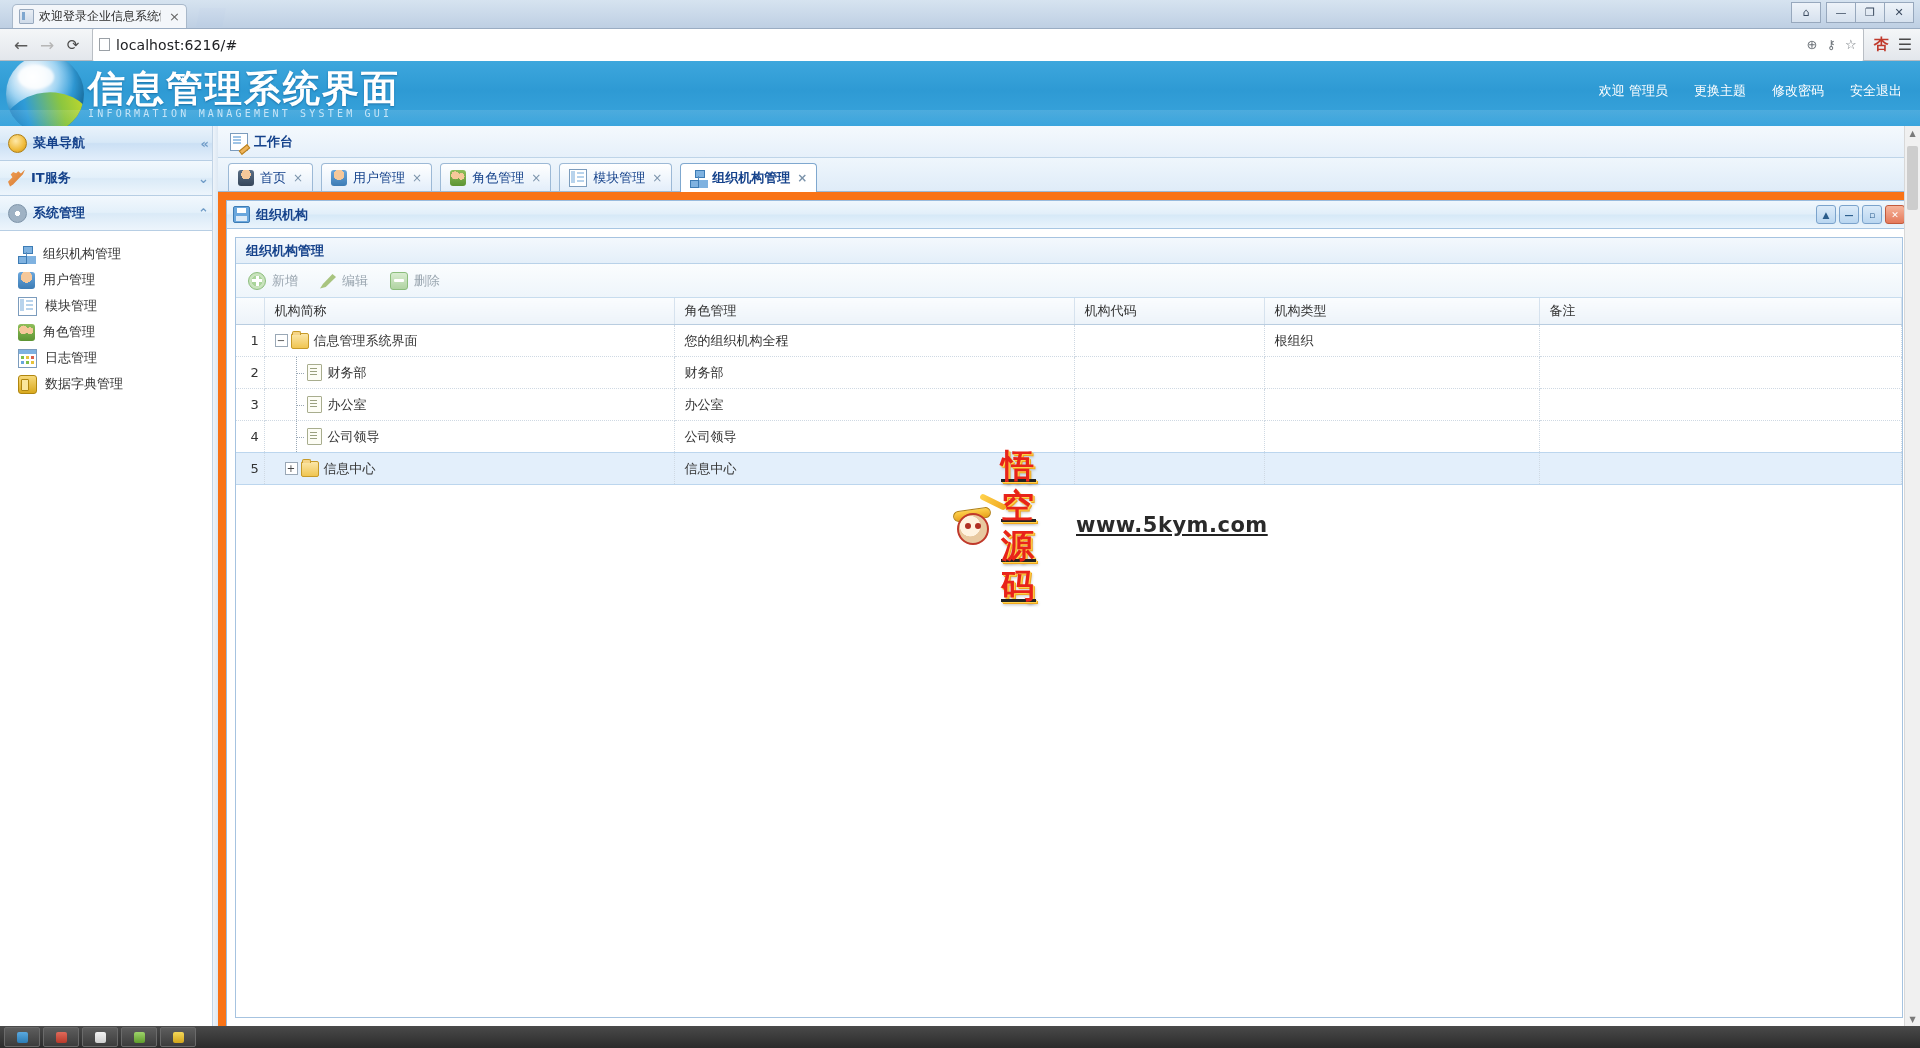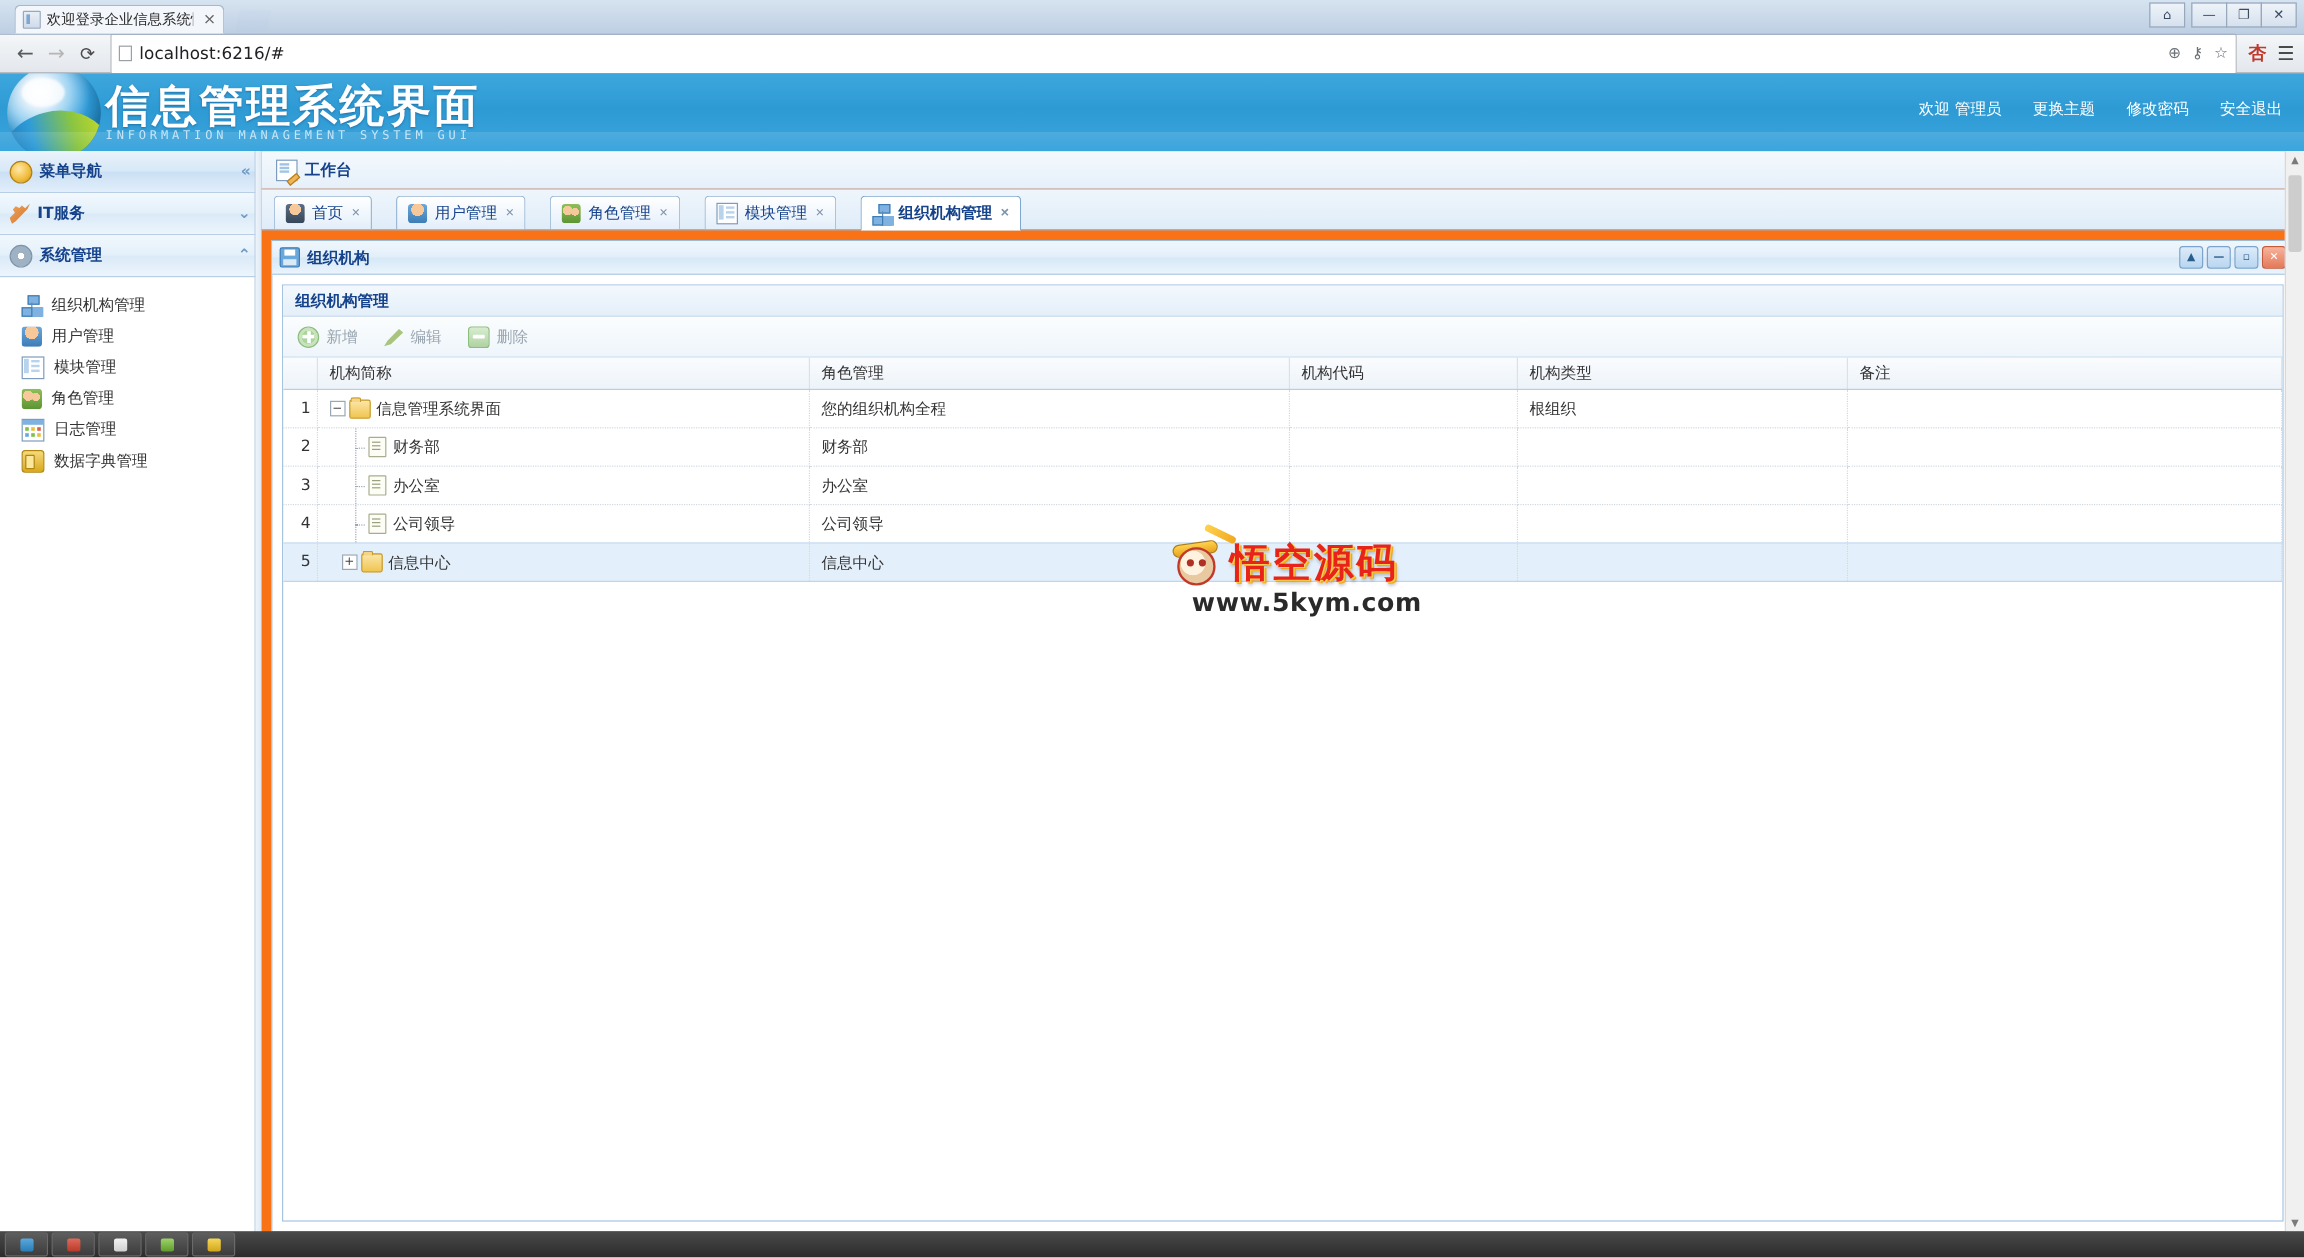--- a/index.html
+++ b/index.html
@@ -198,21 +198,21 @@
     content:"";position:absolute;left:2px;top:2px;width:8px;height:2px;background:#9fc4e6;
     box-shadow:0 3px 0 #9fc4e6,0 6px 0 #9fc4e6;
   }
   .workbench-bar .wb-ic:after{
     content:"";position:absolute;right:-3px;bottom:-2px;width:9px;height:3px;background:#f0b45a;
     transform:rotate(-40deg);border:1px solid #b8801f;
   }
   .tabstrip{
     height:34px;background:linear-gradient(180deg,#eff6fc,#dfecf8);
     border-bottom:1px solid #9cb9d6;display:flex;align-items:flex-end;padding-left:10px;
-    box-sizing:border-box;gap:20px;font-family:Liberation Mono, monospace;
+    box-sizing:border-box;gap:8px;
   }
   .tab{
     height:28px;display:flex;align-items:center;padding:0 9px;box-sizing:border-box;
     border:1px solid #9cb9d6;border-bottom:none;border-radius:4px 4px 0 0;
     background:linear-gradient(180deg,#ffffff,#e3eefa);font-size:13px;color:#15428b;cursor:pointer;
   }
   .tab.active{
     background:#ffffff;height:29px;border-color:#7fa8cf;font-weight:bold;
     position:relative;top:1px;
   }
@@ -316,21 +316,21 @@
     width:13px;height:15px;flex:0 0 13px;margin-right:6px;position:relative;
     background:#fdfdf5;border:1px solid #a8ad8e;border-radius:1px;
   }
   .ic-file:before{
     content:"";position:absolute;left:2px;top:3px;width:7px;height:1px;background:#9aa07e;
     box-shadow:0 3px 0 #9aa07e,0 6px 0 #9aa07e;
   }
 
   .watermark{
     position:absolute;left:calc(50% - 120px);top:148px;width:240px;pointer-events:none;
-    display:flex;flex-direction:column;align-items:center;z-index:5;
+    display:flex;flex-direction:row;align-items:center;z-index:5;text-decoration:underline;
   }
   .wm-row{display:flex;align-items:center;}
   .wm-monkey{
     width:52px;height:46px;position:relative;flex:0 0 52px;
   }
   .wm-monkey .face{
     position:absolute;left:8px;top:10px;width:28px;height:28px;border-radius:50%;
     background:radial-gradient(circle at 40% 40%,#fff3e0 0 42%,#e8c9a0 44% 100%);
     border:2px solid #c0392b;
   }

